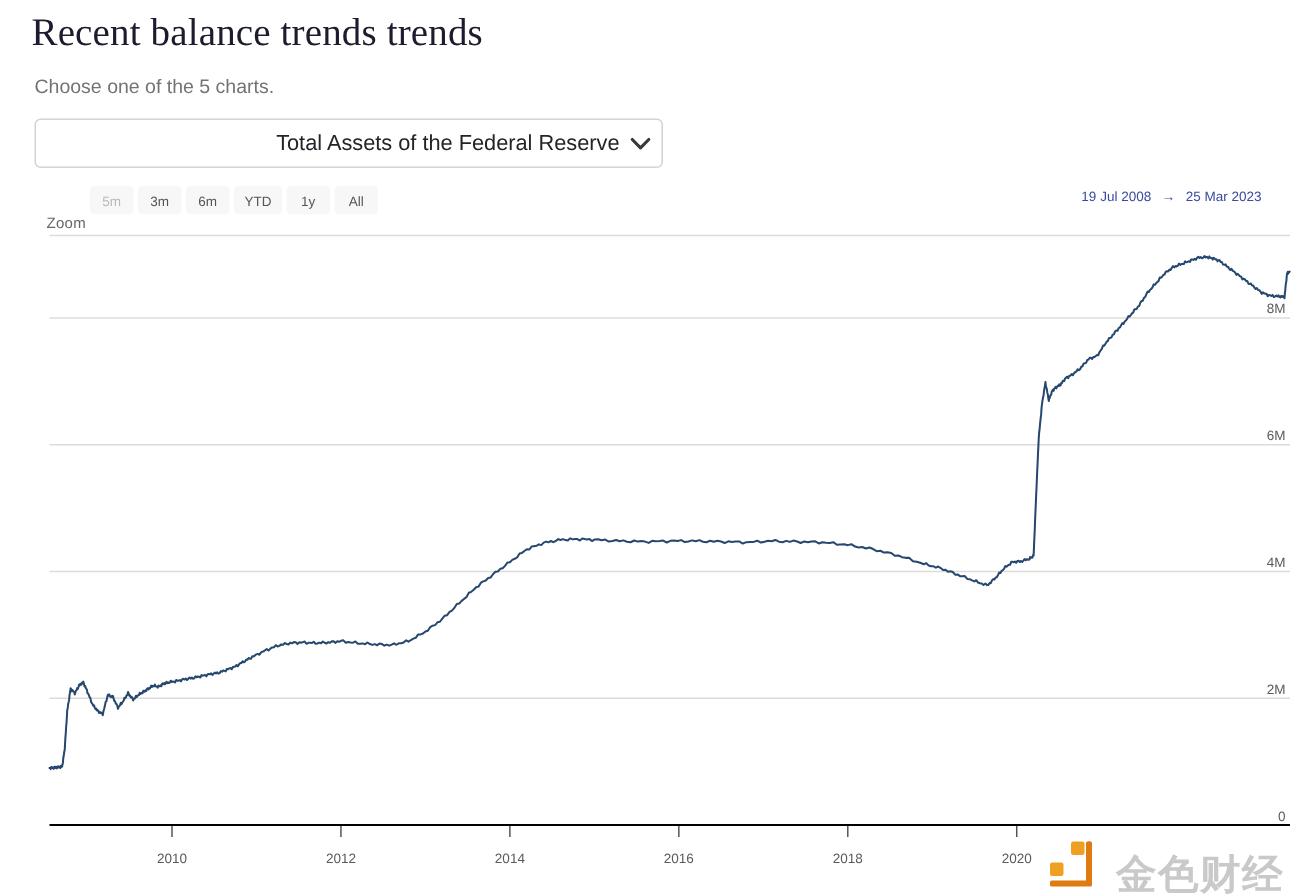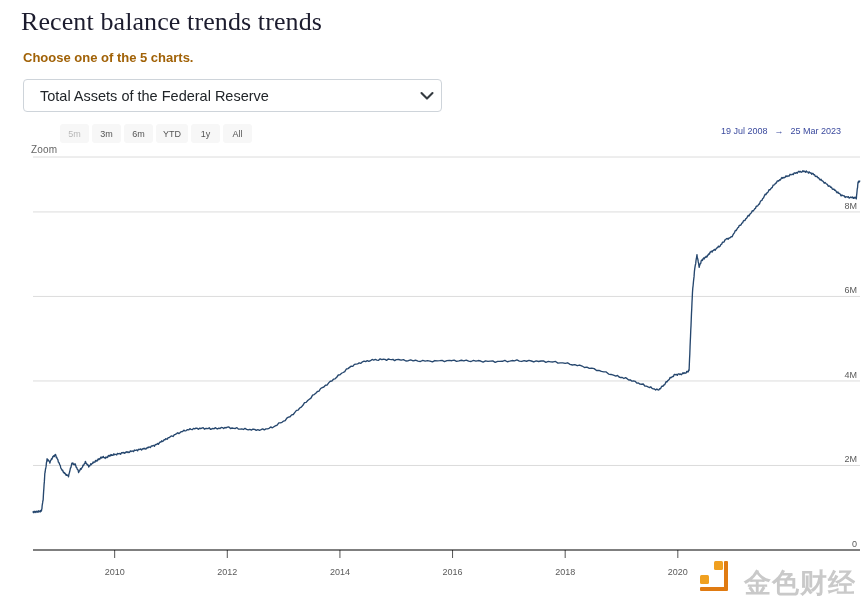--- a/index.html
+++ b/index.html
@@ -25,35 +25,36 @@
     line-height: 32px;
     color: #1c1c2e;
     letter-spacing: 0.1px;
     white-space: nowrap;
   }
   .subtitle {
     position: absolute;
     left: 23px; top: 50px;
     font-family: "Liberation Sans", sans-serif;
     font-size: 13px;
-    font-weight: bold;
-    color: #a16207;
+    font-weight: normal;
+    color: #737373;
     white-space: nowrap;
   }
 
   
   .select-wrap {
     position: absolute;
     left: 23px; top: 79px;
     width: 419px; height: 33px;
     border: 1px solid #ced4da;
     border-radius: 4px;
     background: #ffffff;
     display: flex;
     align-items: center;
+    text-align: right;
   }
   .select-value {
     font-size: 14.5px;
     color: #212529;
     padding-left: 16px;
     white-space: nowrap;
     flex: 1;
   }
   .select-chevron {
     width: 28px;

